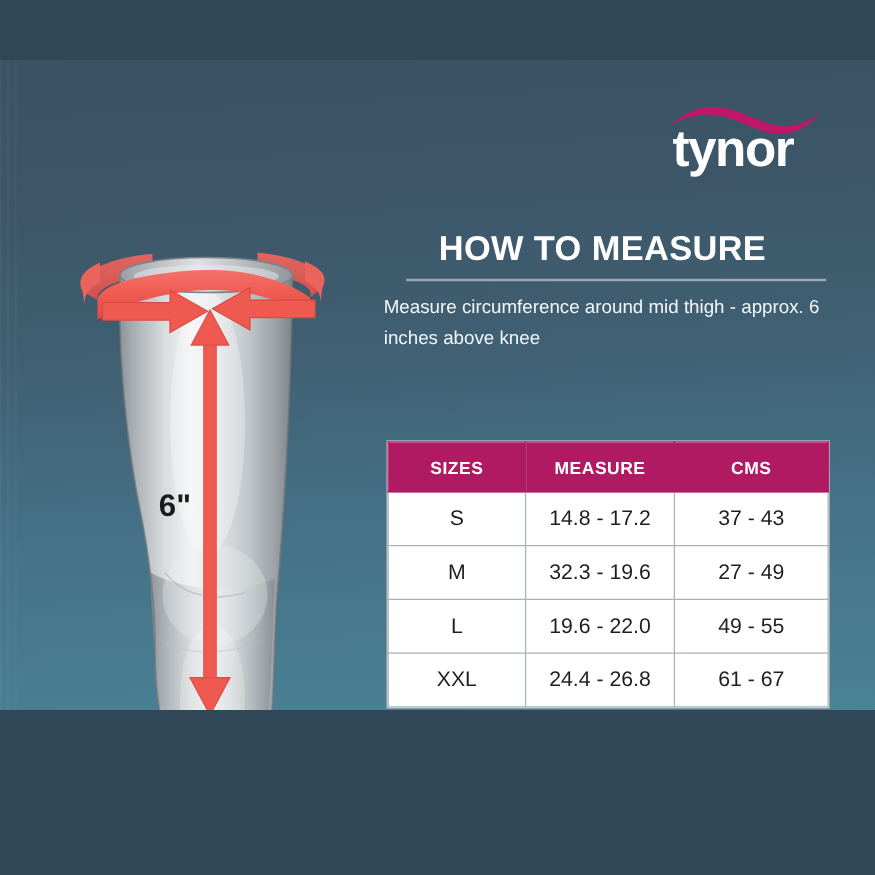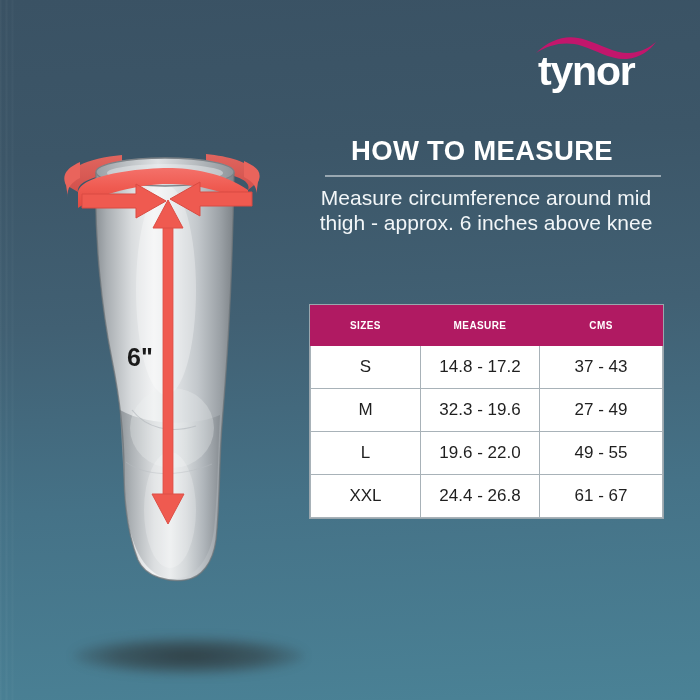--- a/index.html
+++ b/index.html
@@ -3,24 +3,25 @@
 <meta charset="utf-8">
 <style>
   html, body {
     margin: 0;
     padding: 0;
     background: #2f4756;
   }
   #canvas {
     position: relative;
     width: 700px;
-    height: 700px;
+    height: 520px;
     overflow: hidden;
     font-family: "Liberation Sans", sans-serif;
     background: linear-gradient(177deg, #3a5264 0%, #3c5668 22%, #416073 45%, #457287 70%, #4a8296 100%);
+    margin-top: 48px;
   }
   
   #canvas::before {
     content: "";
     position: absolute;
     left: 0; top: 0;
     width: 14px; height: 100%;
     background: linear-gradient(90deg,
       rgba(255,255,255,0.035) 0px, rgba(255,255,255,0.035) 1px,
       rgba(0,0,0,0) 2px, rgba(0,0,0,0) 5px,
@@ -76,41 +77,40 @@
     top: 175px;
     width: 336px;
     height: 2px;
     background: rgba(255,255,255,0.48);
   }
   .subheading {
     position: absolute;
     left: 307px;
     top: 185px;
     width: 358px;
-    font-size: 21px;
+    font-size: 15px;
     color: #f2f6f8;
     line-height: 25px;
-    text-align: center;
   }
 
   
   .size-table {
     position: absolute;
     left: 310px;
     top: 305px;
     width: 343px;
     border-collapse: collapse;
     table-layout: fixed;
     background: #ffffff;
     box-shadow: 0 0 0 1px #9aa6ad;
   }
   .size-table th {
     background: #b01a62;
     color: #ffffff;
-    font-size: 10px;
+    font-size: 14px;
     font-weight: bold;
     letter-spacing: 0.4px;
     height: 37px;
     border: 1px solid #b01a62;
     text-align: center;
   }
   .size-table td {
     background: #ffffff;
     color: #1f1f1f;
     font-size: 17px;

